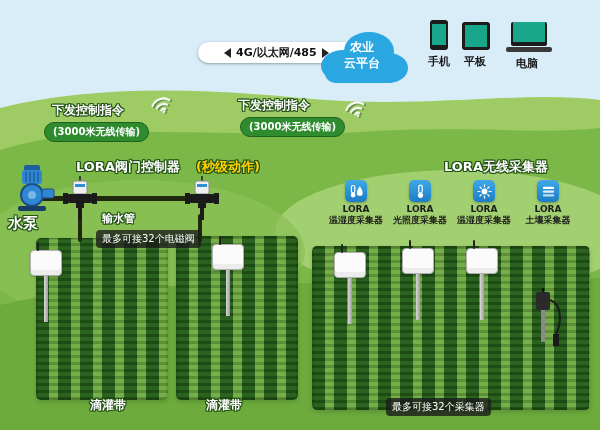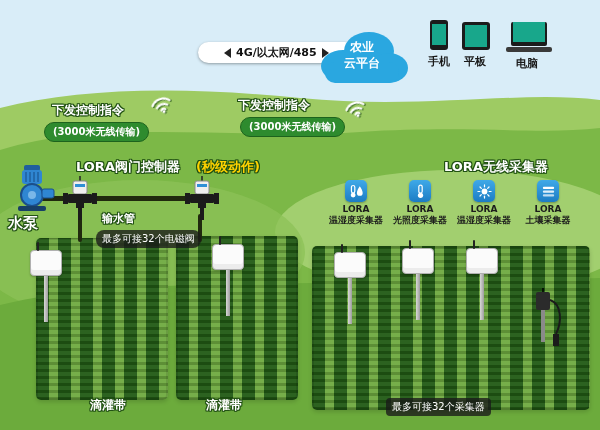--- a/index.html
+++ b/index.html
@@ -99,21 +99,21 @@
   .collector{position:absolute;top:180px;width:64px;text-align:center;}
   .c0{left:324px;} .c1{left:388px;} .c2{left:452px;} .c3{left:516px;}
   .cicon{width:22px;height:22px;margin:0 auto 2px;background:linear-gradient(#3fa9e8,#1c7cc4);
     border-radius:5px;display:flex;align-items:center;justify-content:center;
     box-shadow:0 1px 2px rgba(0,0,0,.3);}
   .clabel{font-size:9px;font-weight:600;color:#1c1c1c;line-height:1.25;}
   .clabel span{display:block;}
 
   .lbl-pump{left:8px;top:214px;font-size:15px;}
   .lbl-pipe{left:102px;top:211px;font-size:11px;}
-  .badge-valves{left:96px;top:230px;border-radius:8px;}
+  .badge-valves{left:96px;top:230px;}
   .d1{left:90px;top:397px;font-size:12px;}
   .d2{left:206px;top:397px;font-size:12px;}
   .badge-collectors{left:386px;top:398px;}
 </style>
 </head>
 <body>
 
 <div class="stage">
 
   <svg class="bg" width="600" height="430" viewBox="0 0 600 430">

